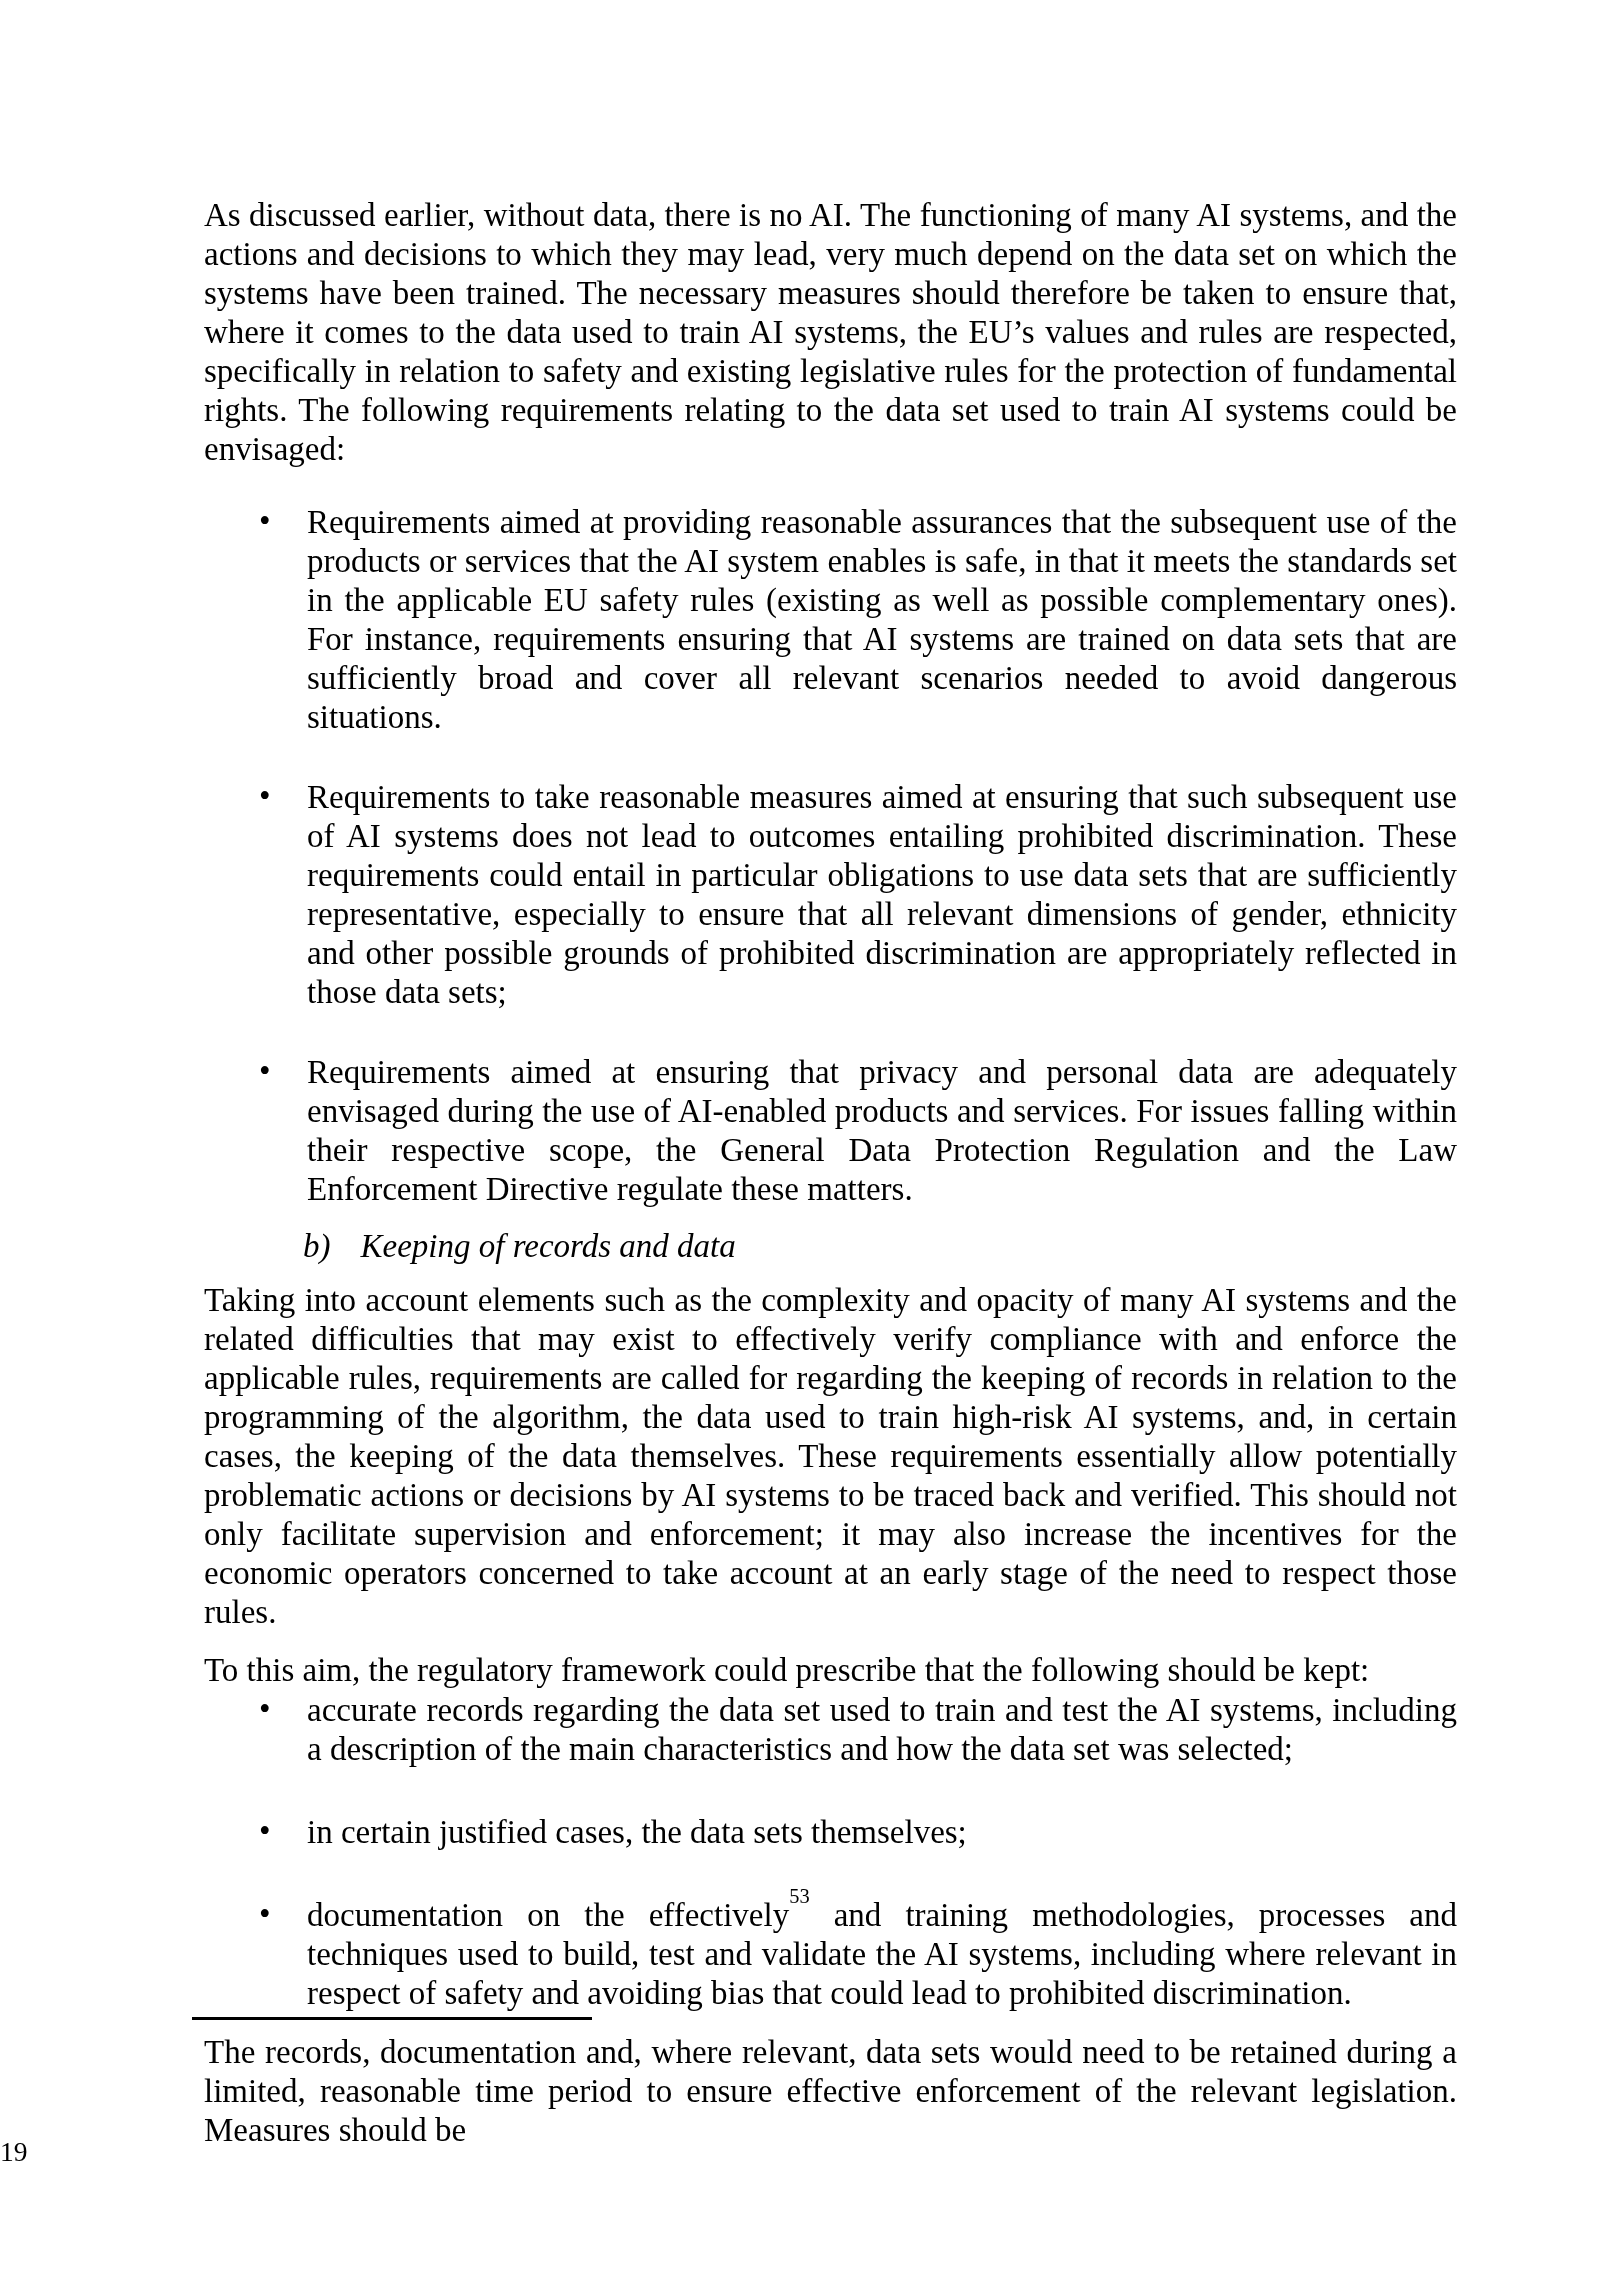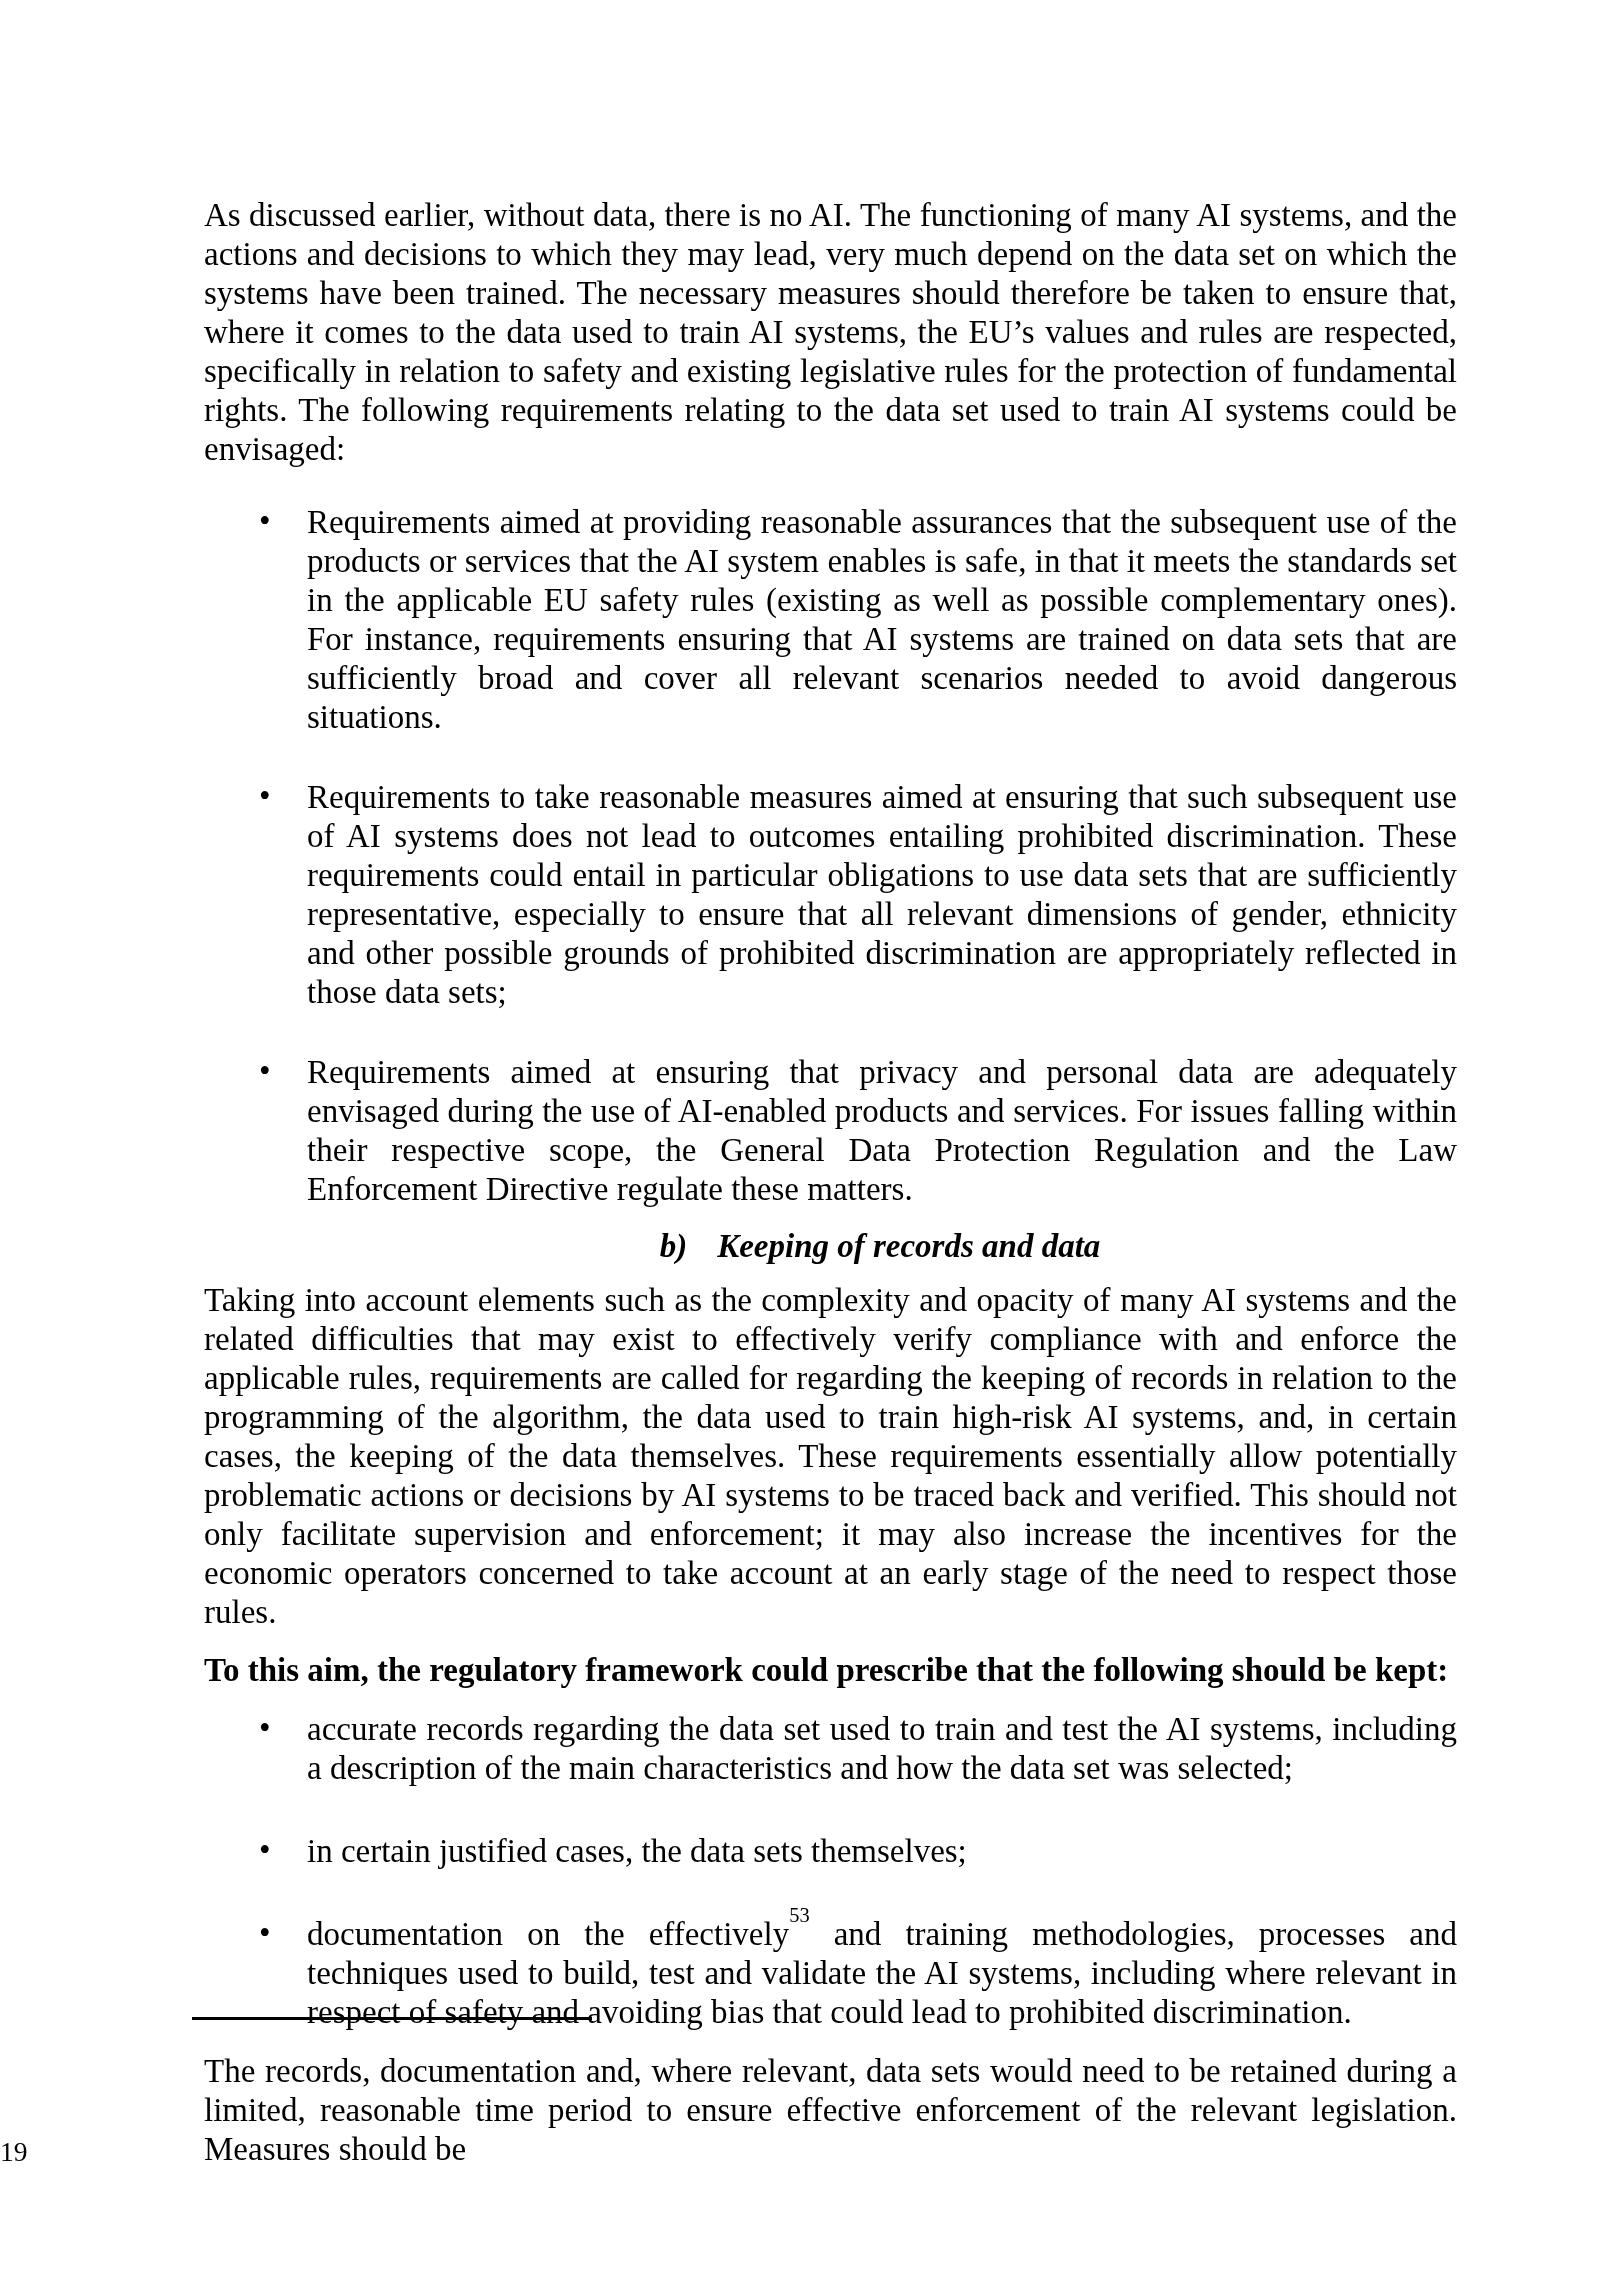--- a/index.html
+++ b/index.html
@@ -18,21 +18,21 @@
     top: 196px;
     width: 1253px;
   }
   .para {
     font-size: 33px;
     line-height: 39px;
     text-align: justify;
     margin: 0 0 34px 0;
   }
   .para.tight { margin-bottom: 19.6px; }
-  .para.small-gap { margin-bottom: 20px; font-weight: bold; }
+  .para.small-gap { margin-bottom: 1px; }
   .para.no-gap { margin-bottom: 0; }
   ul.bullet-list {
     list-style: none;
     margin: 0 0 18.3px 0;
     padding: 0;
   }
   ul.bullet-list.second { margin-bottom: 19.6px; }
   ul.bullet-list li {
     position: relative;
     padding-left: 103px;
@@ -48,24 +48,23 @@
     top: -1.3px;
     font-size: 33px;
   }
   ul.bullet-list li .li-text {
     display: block;
     text-align: justify;
   }
   .section-heading {
     font-size: 33px;
     line-height: 39px;
-    font-weight: bold;
+    font-weight: normal;
     font-style: italic;
     margin: 0 0 14.4px 99px;
-    text-align: center;
   }
   .section-heading .heading-text { margin-left: 30px; }
   sup.fn-ref {
     font-size: 0.62em;
     line-height: 0;
     position: relative;
     top: -0.55em;
   }
   .footnote-rule {
     position: absolute;

